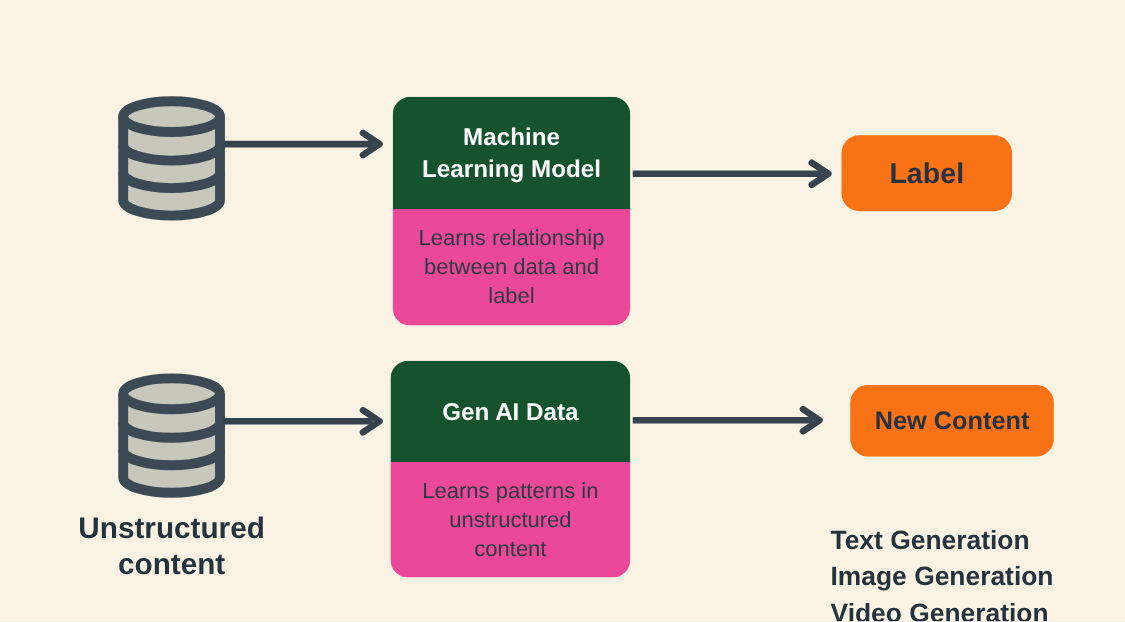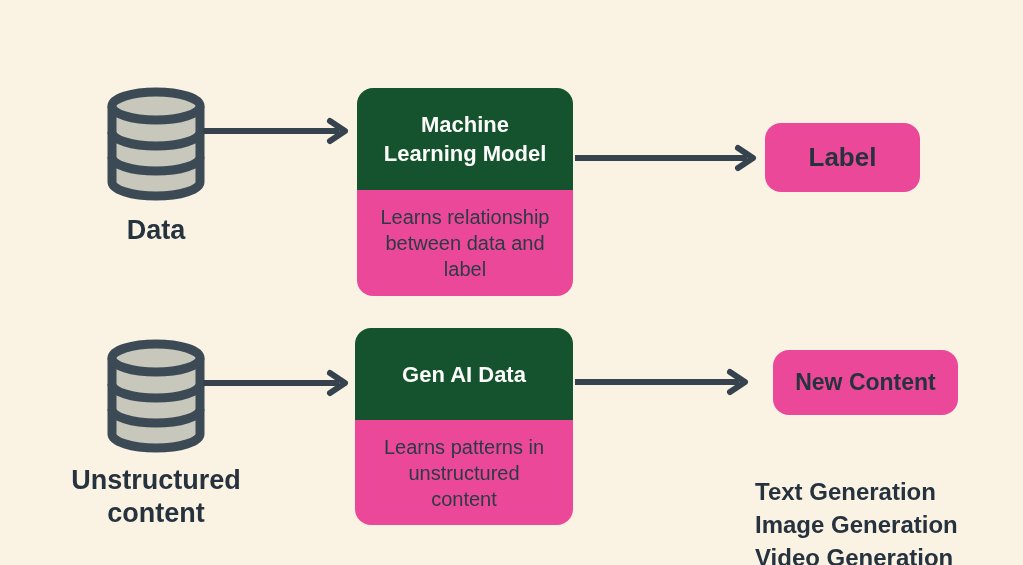--- a/index.html
+++ b/index.html
@@ -60,21 +60,21 @@
     display: flex;
     align-items: center;
     justify-content: center;
     text-align: center;
     padding: 10px 18px;
     flex: 1 1 auto;
   }
 
   
   .chip {
-    background: #ec4899;
+    background: #f97316;
     border-radius: 16px;
     display: flex;
     align-items: center;
     justify-content: center;
     font-weight: bold;
     color: #26333f;
   }
   .chip.chip-label { font-size: 26px; }
   .chip.chip-newcontent { font-size: 23px; margin-left: 20px; }
 
@@ -93,21 +93,20 @@
 
 <div class="canvas">
 
   <svg class="abs db-icon" style="left:102px; top:87px;" width="108" height="114" viewBox="0 0 108 114">
     <path d="M10 19 V95 A44 14 0 0 0 98 95 V19" fill="#c8c7bc" stroke="#3c4a55" stroke-width="9" stroke-linejoin="round"></path>
     <ellipse cx="54" cy="19" rx="44" ry="14" fill="#c8c7bc" stroke="#3c4a55" stroke-width="9"></ellipse>
     <path d="M10 45 A44 14 0 0 0 98 45" fill="none" stroke="#3c4a55" stroke-width="9"></path>
     <path d="M10 70 A44 14 0 0 0 98 70" fill="none" stroke="#3c4a55" stroke-width="9"></path>
   </svg>
 
-  <div class="abs source-label" style="left:66px; top:214px; width:180px;">Data</div>
 
   <svg class="abs" style="left:203px; top:117px;" width="150" height="28" viewBox="0 0 150 28">
     <path d="M0 14 H136" stroke="#36434e" stroke-width="6" fill="none"></path>
     <path d="M127 4 L142 14 L127 24" stroke="#36434e" stroke-width="6" fill="none" stroke-linecap="round" stroke-linejoin="round"></path>
   </svg>
 
   <div class="abs model-card" style="left:357px; top:88px; width:216px; height:208px;">
     <div class="card-header" style="height:86px;">Machine Learning Model</div>
     <div class="card-body">Learns relationship between data and label</div>
   </div>

